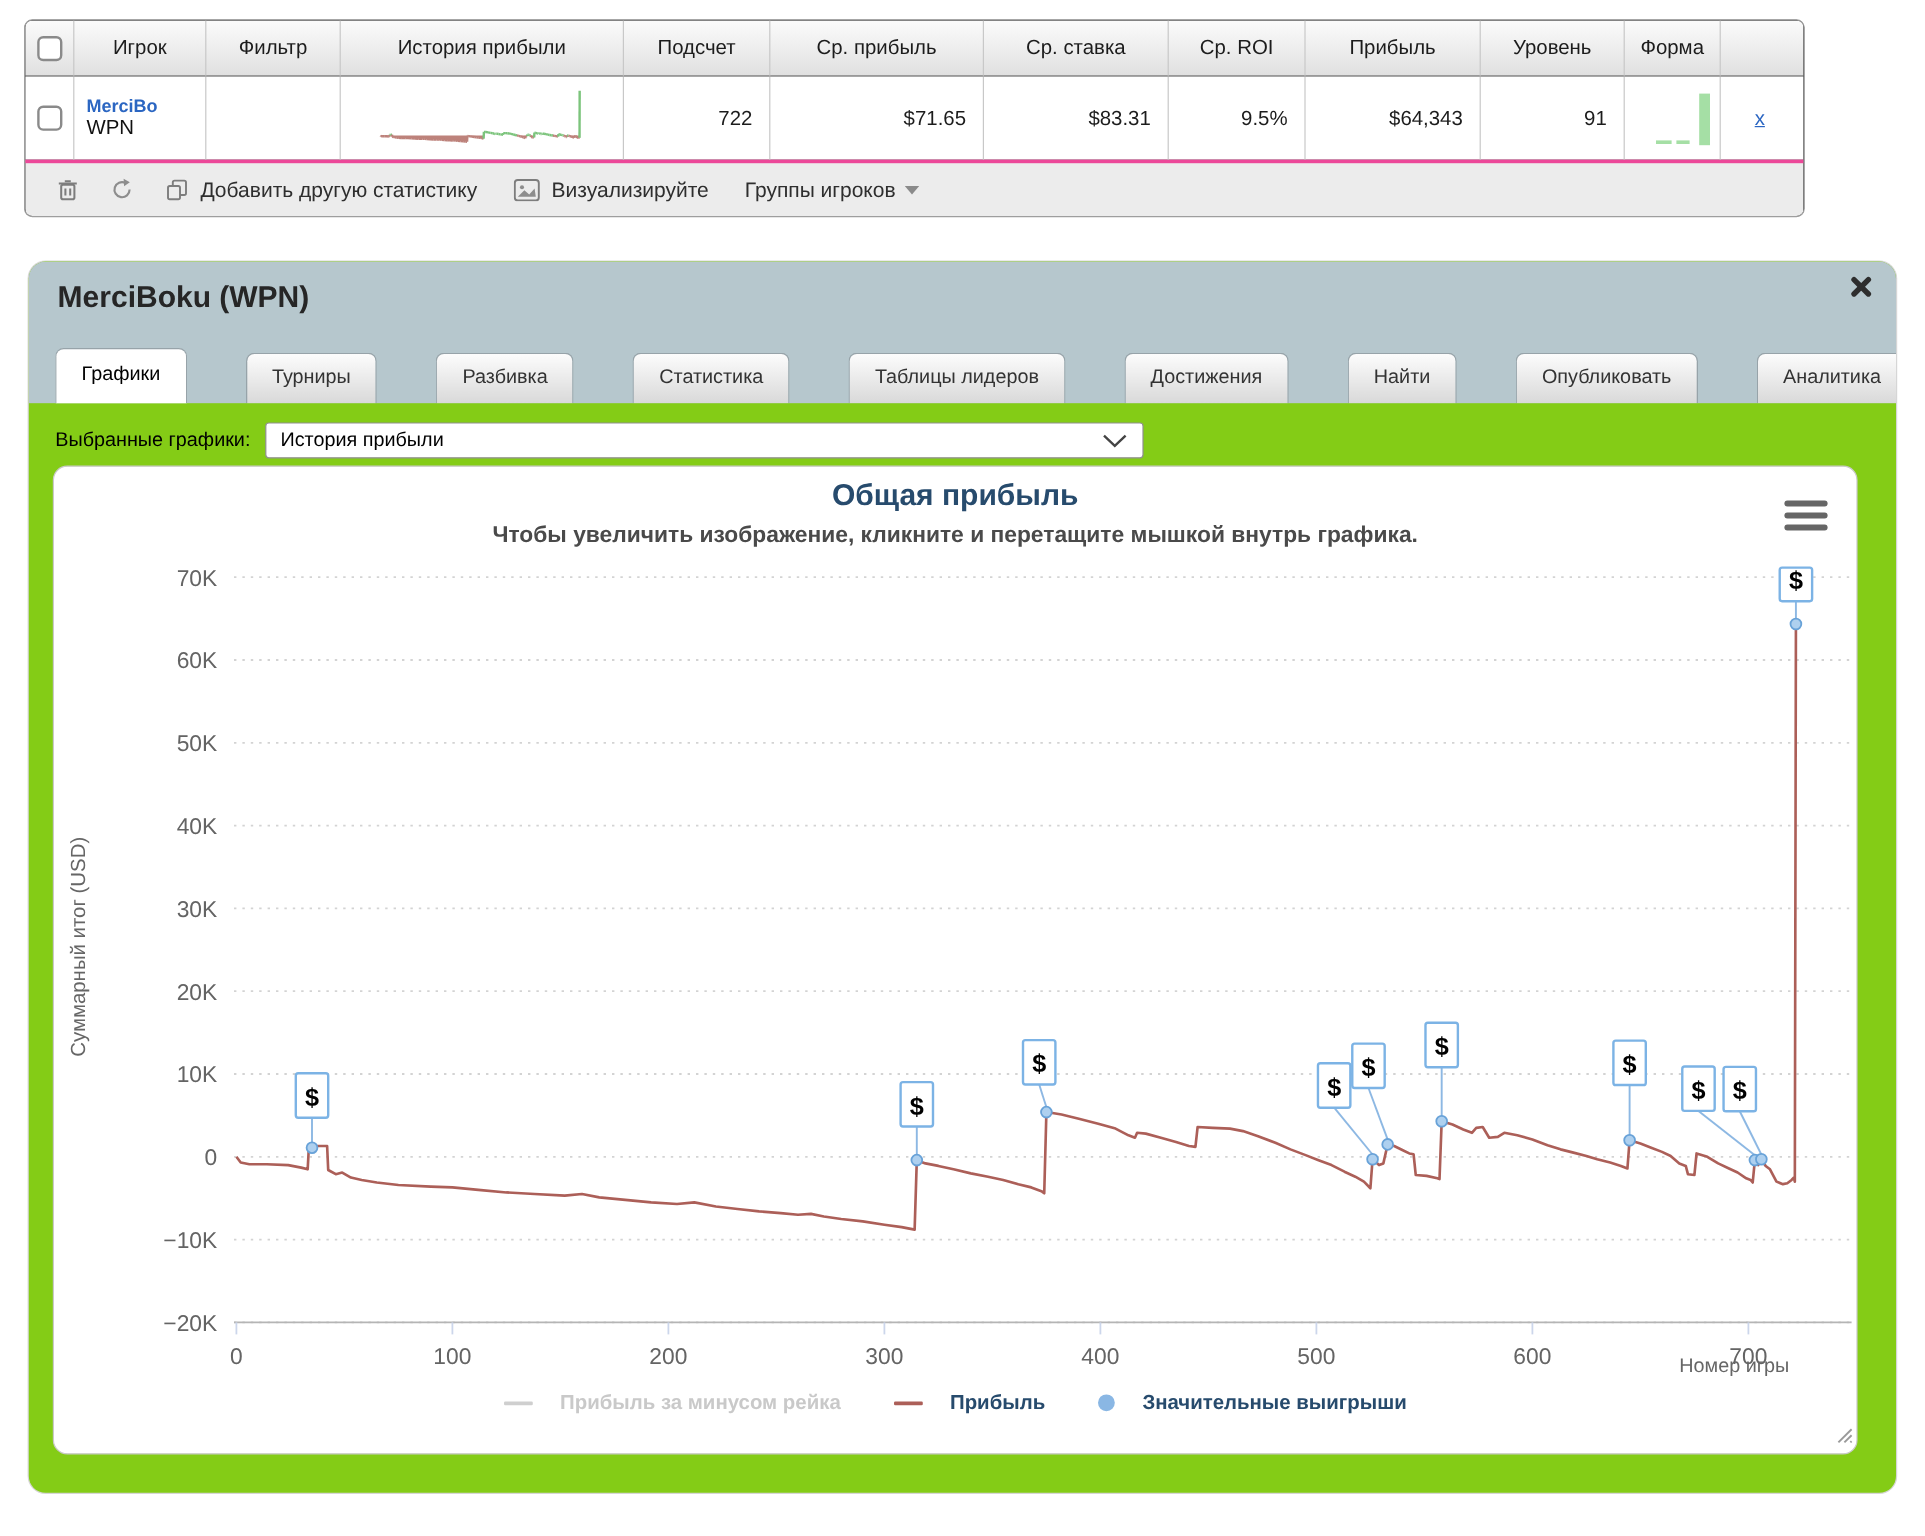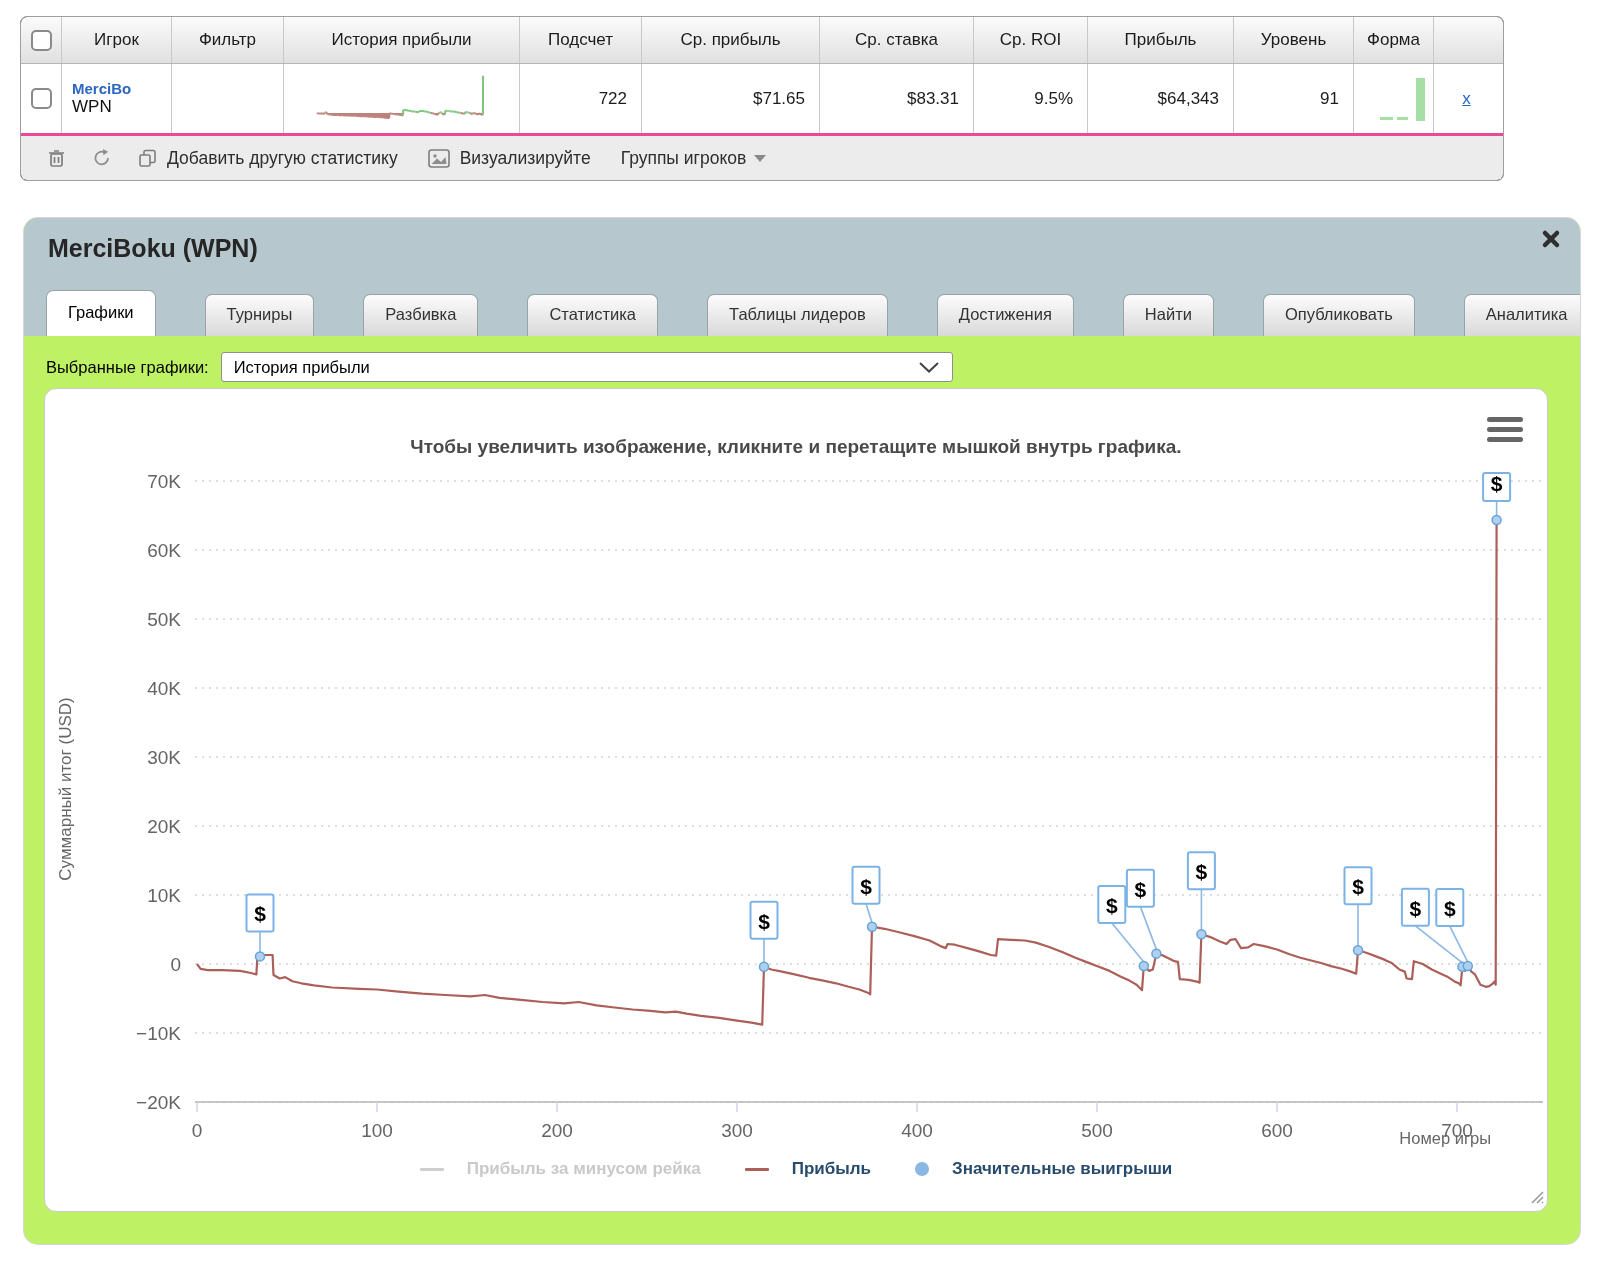--- a/index.html
+++ b/index.html
@@ -20,21 +20,21 @@
   .playerlink { color:#2b66c2; font-weight:bold; font-size:15px; text-decoration:none; white-space:nowrap; }
   .network { color:#111; font-size:17px; }
   .xlink { color:#2b66c2; text-decoration:underline; font-size:17px; cursor:pointer; }
   .toolbar { height:47px; background:#ececec; border-top:3px solid #ec4899; display:flex; align-items:center; font-size:17.5px; color:#2e2e2e; }
   .tbicon { display:inline-flex; align-items:center; justify-content:center; margin-left:26px; }
   .tbtext { margin-left:10px; }
   .tbgap { margin-left:30px; }
   .caret-down { width:0; height:0; border-left:6px solid transparent; border-right:6px solid transparent; border-top:7px solid #8a8a8a; display:inline-block; margin-left:8px; }
 
   
-  .panel { position:absolute; left:24px; top:218px; width:1556px; height:1026px; background:#bef264; border-radius:14px; box-shadow:0 0 0 1px #d6d6d6; overflow:hidden; }
+  .panel { position:absolute; left:24px; top:218px; width:1556px; height:1026px; background:#84cc16; border-radius:14px; box-shadow:0 0 0 1px #d6d6d6; overflow:hidden; }
   .panel-head { position:absolute; top:0; left:0; right:0; height:118px; background:#b6c7cd; }
   .panel-title { position:absolute; left:24px; top:16px; font-size:25px; font-weight:bold; color:#262626; }
   .close-x { position:absolute; right:18px; top:10px; width:22px; height:22px; cursor:pointer; }
   .tabs { position:absolute; left:22px; bottom:0; display:flex; align-items:flex-end;gap:44px; }
   .tab { font-size:16.5px; color:#333; background:linear-gradient(#fcfcfc,#d9d9d9); border:1px solid #97a3a9; border-bottom:none; border-radius:7px 7px 0 0; padding:10px 21px 12px; margin-right:5px; cursor:pointer; white-space:nowrap; }
   .tab.active { background:#fff; color:#000; padding-top:12px; padding-bottom:14px; }
   .selector-row { position:absolute; left:22px; top:134px; display:flex; align-items:center; font-size:16.5px; color:#000; }
   .selectbox { margin-left:12px; width:732px; height:30px; border:1px solid #8f8f8f; border-radius:3px; background:#fff; display:flex; align-items:center; justify-content:space-between; padding:0 12px; font-size:16.5px; cursor:pointer; }
 
   
@@ -391,20 +391,21 @@
         <circle cx="1417.4" cy="577.76" r="4.5" fill="#aed0ef" stroke="#68a2d8" stroke-width="1.5"></circle>
         <line x1="1404.8" y1="537.07" x2="1422.8" y2="573.07" stroke="#8db8e3" stroke-width="1.6"></line>
         <rect x="1391.3" y="500.07000000000005" width="27" height="37" rx="2" fill="#fff" stroke="#7cb3e5" stroke-width="2"></rect>
         <text x="1404.8" y="527.07" text-anchor="middle" fill="#000" font-size="21" font-weight="bold" font-family="Liberation Sans, sans-serif">$</text>
         <circle cx="1422.8" cy="577.07" r="4.5" fill="#aed0ef" stroke="#68a2d8" stroke-width="1.5"></circle>
         <line x1="1451.6000000000001" y1="112.0333" x2="1451.6000000000001" y2="127.0333" stroke="#8db8e3" stroke-width="1.6"></line>
         <rect x="1438.1000000000001" y="84.0333" width="27" height="28" rx="2" fill="#fff" stroke="#7cb3e5" stroke-width="2"></rect>
         <text x="1451.6000000000001" y="102.0333" text-anchor="middle" fill="#000" font-size="21" font-weight="bold" font-family="Liberation Sans, sans-serif">$</text>
         <circle cx="1451.6000000000001" cy="131.0333" r="4.5" fill="#aed0ef" stroke="#68a2d8" stroke-width="1.5"></circle>
       </svg>
+    <div class="chart-title">Общая прибыль</div>
     <div class="chart-subtitle">Чтобы увеличить изображение, кликните и перетащите мышкой внутрь графика.</div>
     <div class="burger">
         <div></div>
         <div></div>
         <div></div>
       </div>
     <div class="legend" id="legend">
         <div class="litem">
           <span class="ldash" style="background: rgb(207, 207, 207);"></span>
           <span style="color: rgb(201, 201, 201);">Прибыль за минусом рейка</span>

